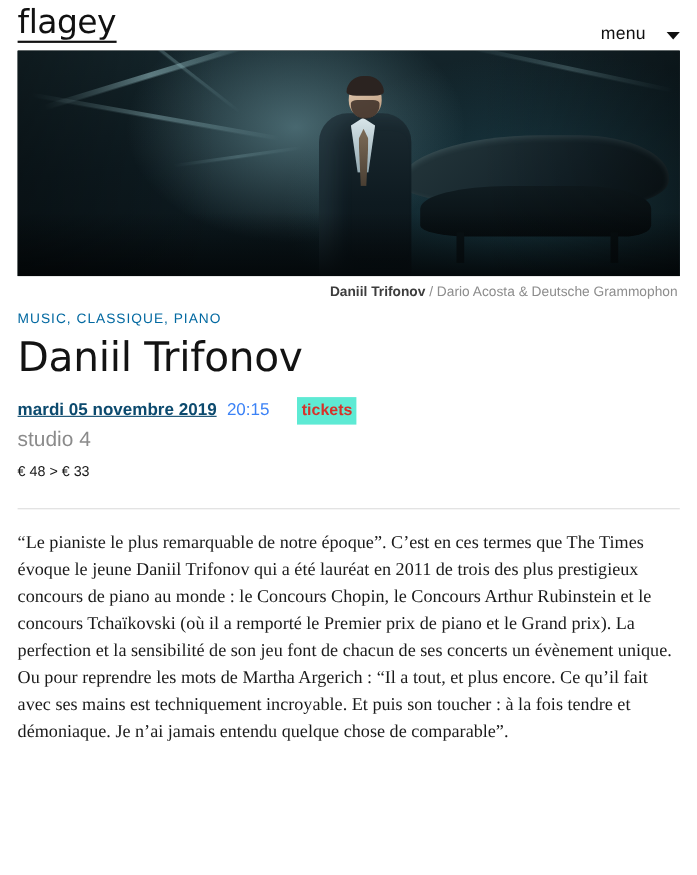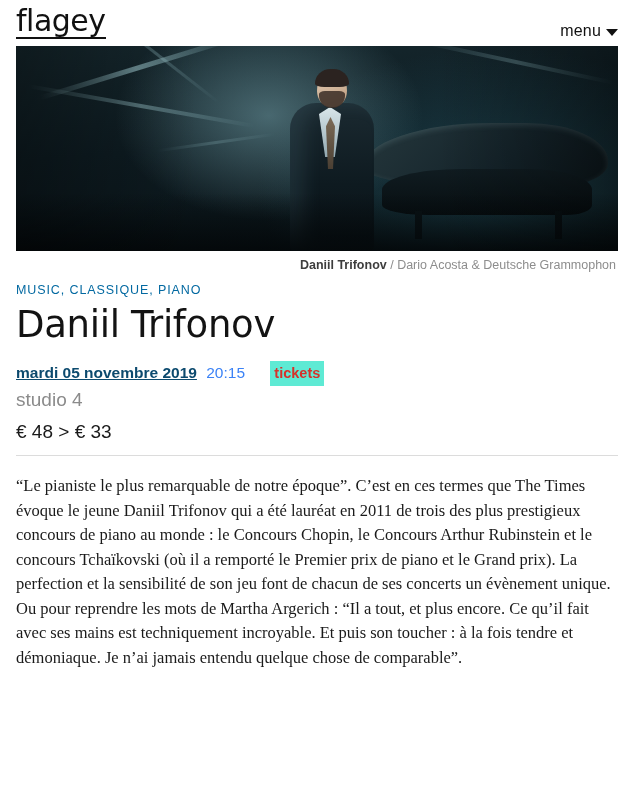--- a/index.html
+++ b/index.html
@@ -37,21 +37,21 @@
     letter-spacing: -0.5px;
     color: #111;
     font-weight: 400;
     text-decoration: none;
     border-bottom: 2px solid #111;
     padding-bottom: 1px;
   }
   .menu-wrap {
     display: flex;
     align-items: center;
-    gap: 5px;
+    gap: 19px;
     padding-top: 16px;
   }
   .menu-label {
     font-size: 16px;
     color: #111;
     letter-spacing: 0.2px;
   }
   .menu-caret {
     display: inline-block;
     width: 0; height: 0;
@@ -239,23 +239,23 @@
     padding: 1px 4px 2px 4px;
     margin-left: 21px;
     text-decoration: none;
   }
   .venue {
     font-size: 19px;
     color: #8b8b8b;
     margin-bottom: 10px;
   }
   .price {
-    font-size: 19px;
+    font-size: 13px;
     color: #1a1a1a;
-    margin-bottom: 12px;
+    margin-bottom: 26px;
   }
   hr.sep {
     border: 0;
     border-top: 1px solid #dcdcdc;
     margin: 0 0 17px 0;
     width: 602px;
   }
 
   
   .programme {

